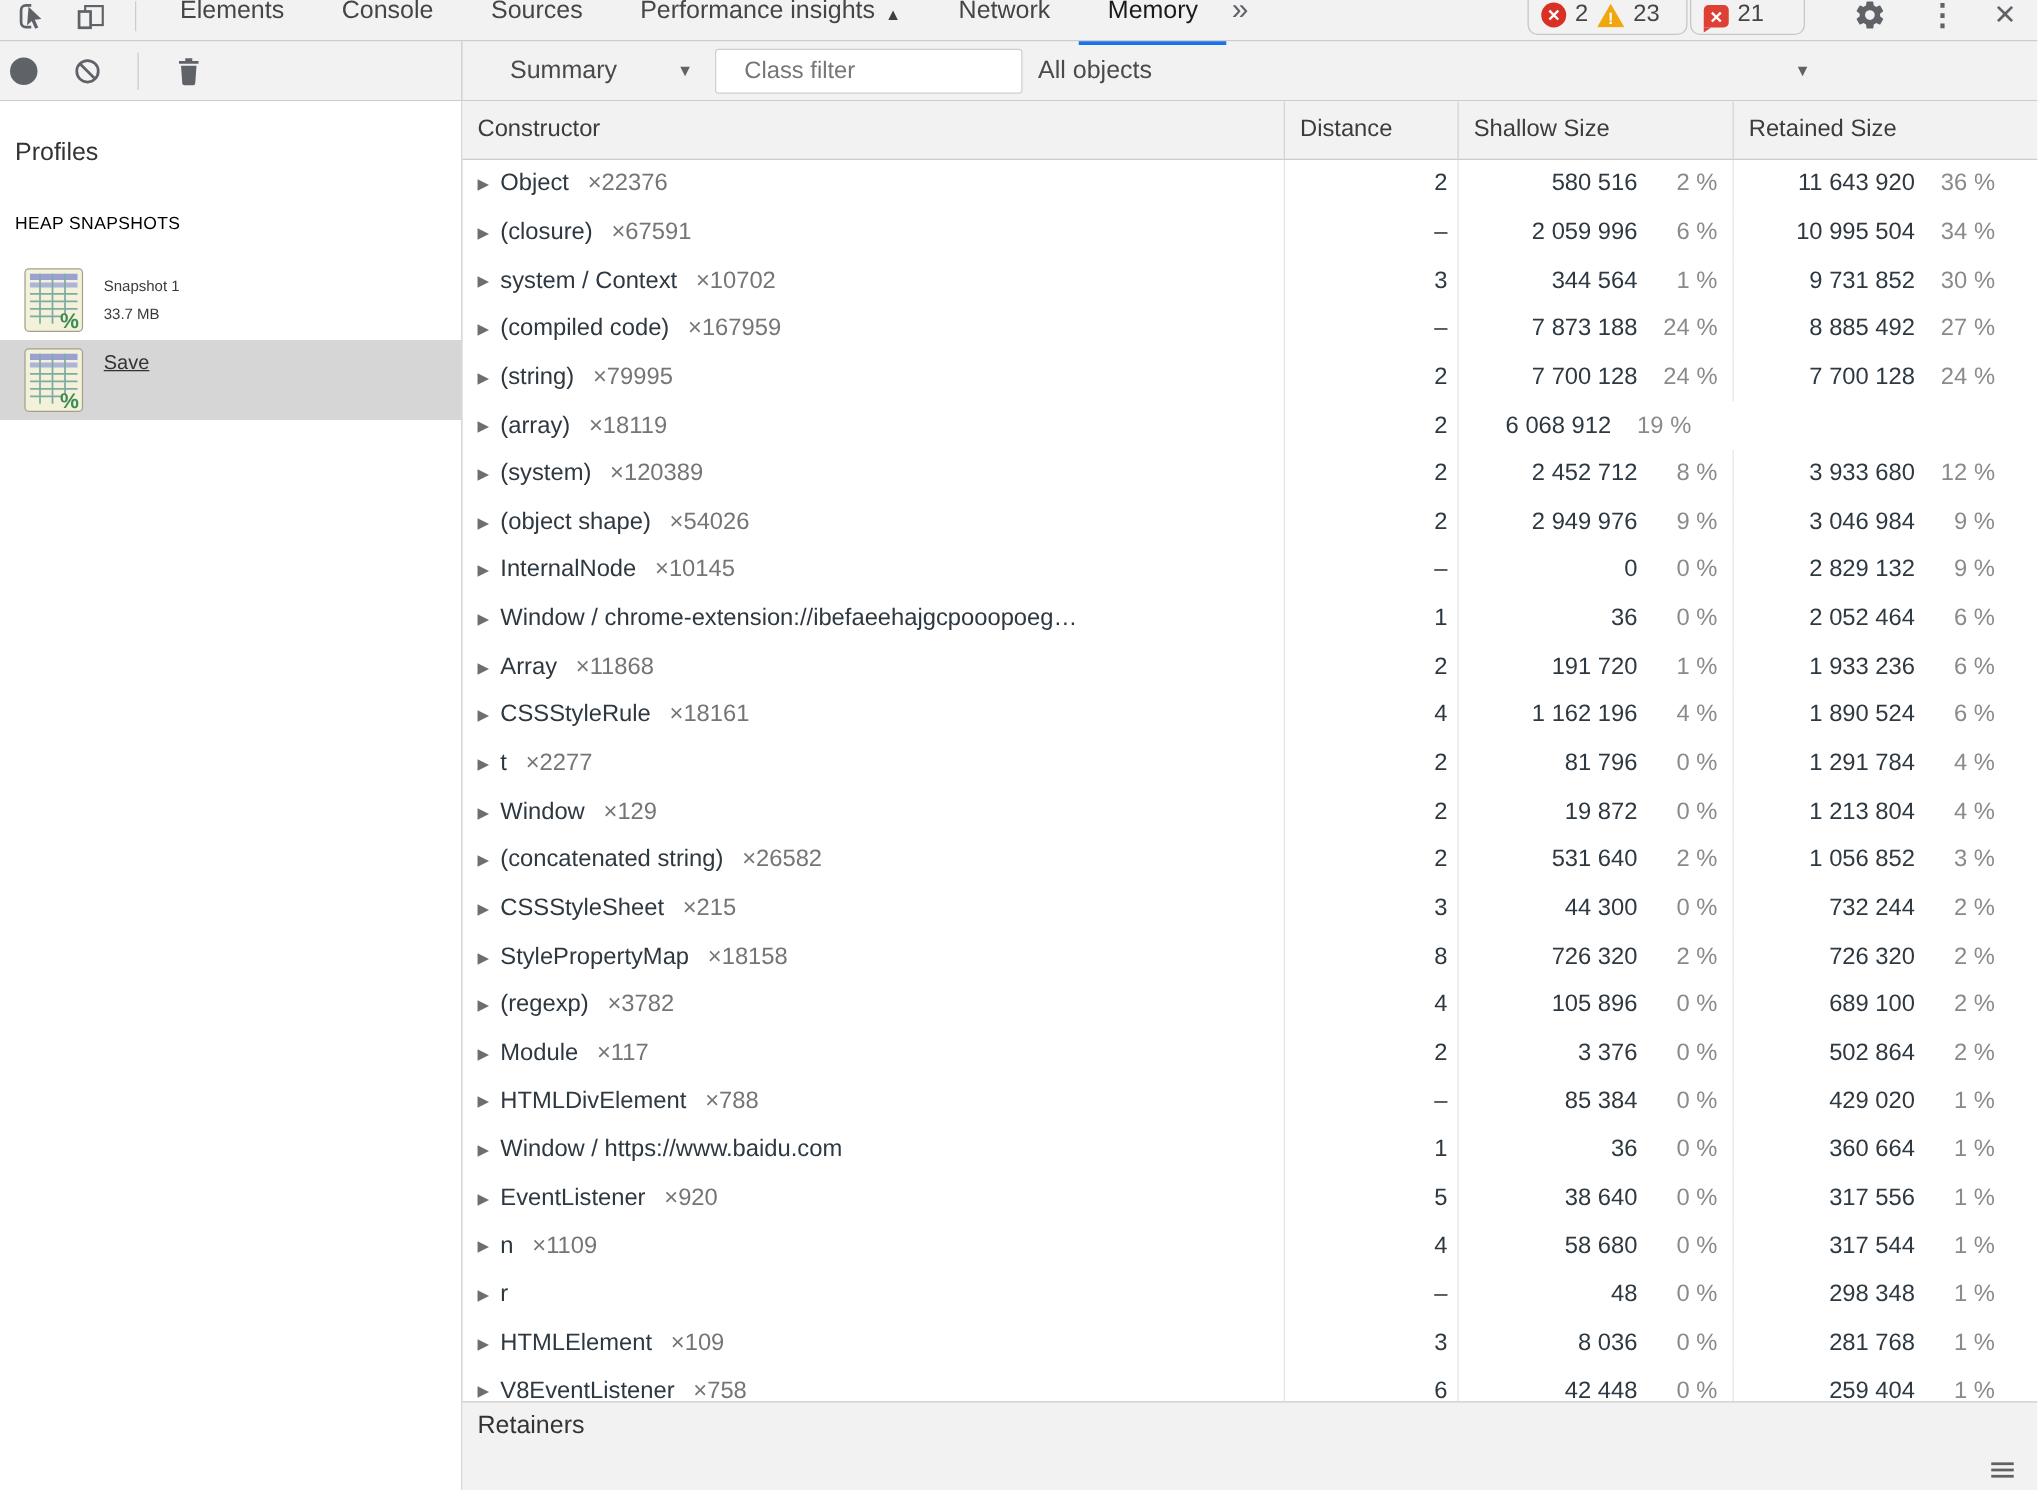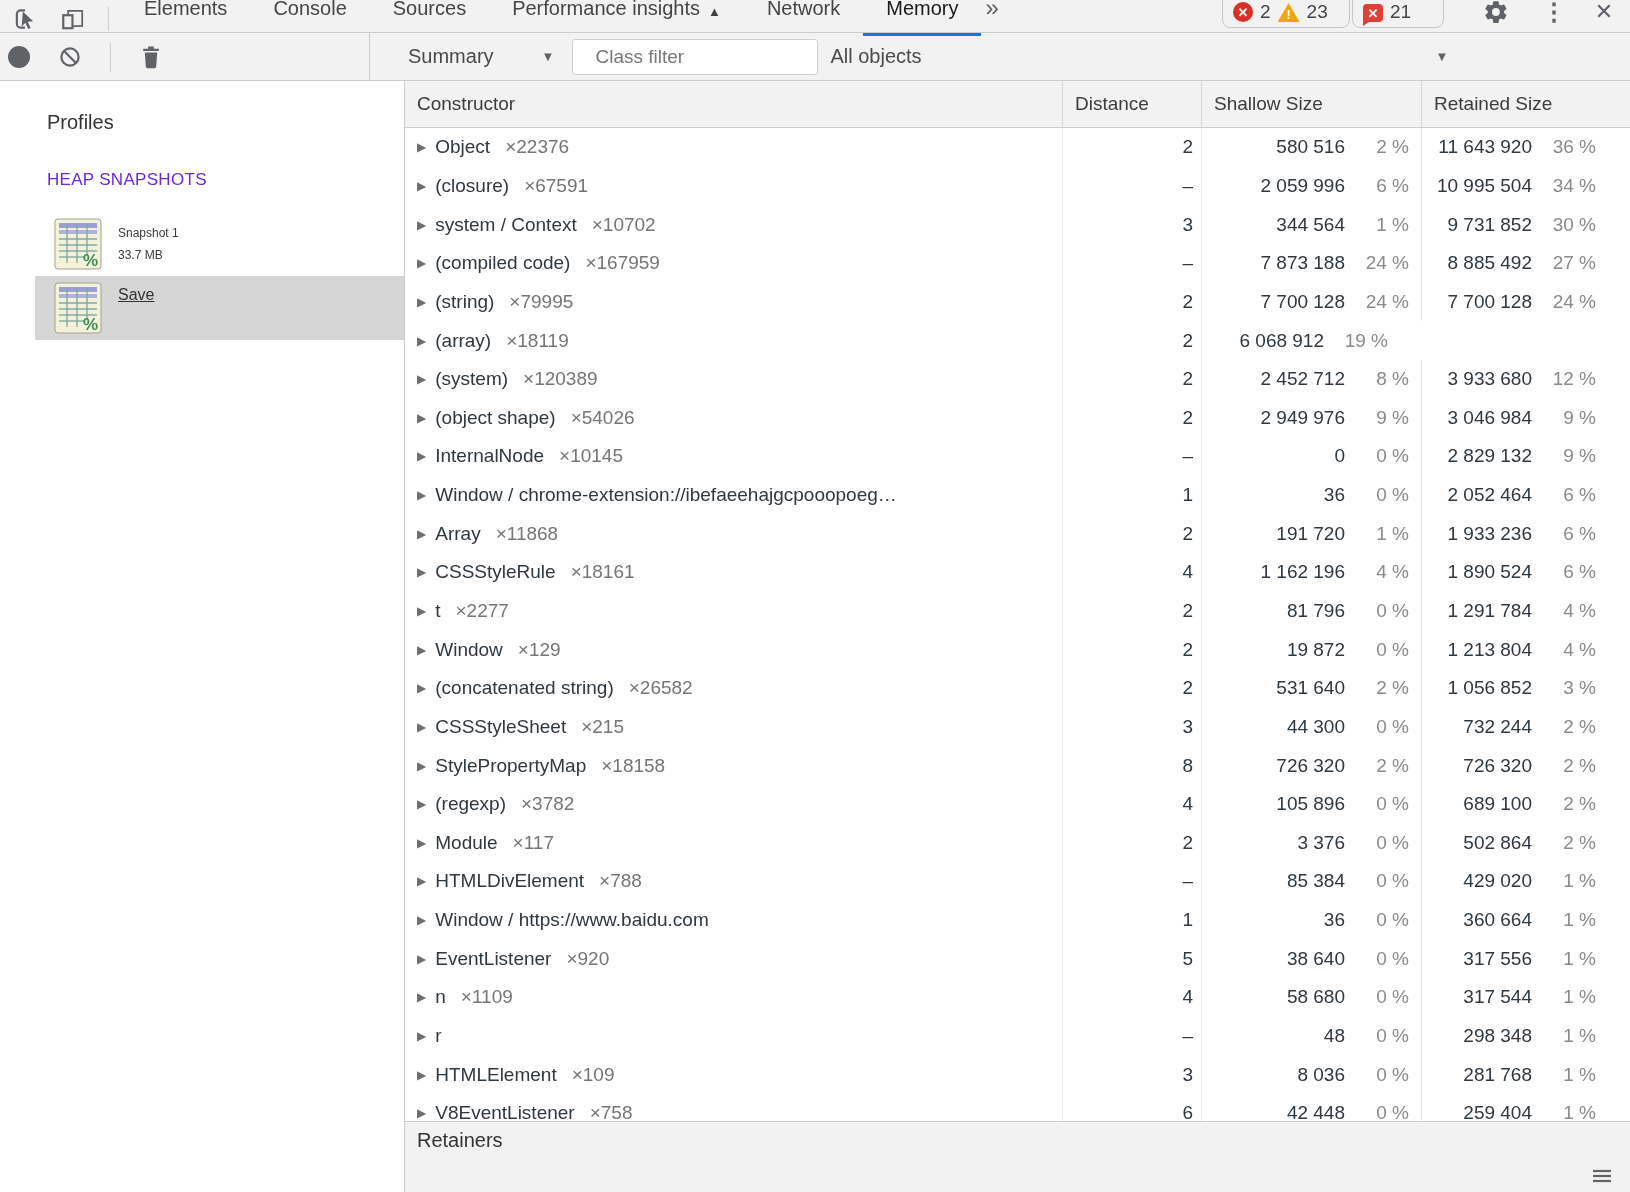--- a/index.html
+++ b/index.html
@@ -2,21 +2,21 @@
 <html><head>
 <meta charset="utf-8">
 <style>
   * { margin:0; padding:0; box-sizing:border-box; }
   html,body { width:1630px; height:1192px; overflow:hidden; }
   body { font-family:"Liberation Sans", sans-serif; background:#fff; color:#303942; }
   .app { width:1630px; height:1192px; display:flex; flex-direction:column; background:#fff; }
 
   
   .tabbar { height:32px; background:#f2f2f2; border-bottom:1px solid #ccc; display:flex;
-            align-items:flex-end; position:relative; flex:0 0 33px; }
+            align-items:flex-start; position:relative; flex:0 0 33px; }
   .tb-icons { display:flex; align-items:center; padding-left:12px; }
   .tb-icons .icon { width:26px; height:26px; margin-right:22px; display:flex; align-items:center; justify-content:center; }
   .vdiv { width:1px; height:24px; background:#ccc; }
   .tabs { display:flex; align-items:stretch; height:32px; margin-left:12px; }
   .tab { padding:0 23px; font-size:20px; color:#454545; display:flex; align-items:flex-start;
          line-height:24px; margin-top:-4px; position:relative; white-space:nowrap; }
   .tab.active { color:#1a1a1a; }
   .tab.active::after { content:""; position:absolute; left:0; right:0; bottom:-4px; height:3px; background:#1a73e8; }
   .tab .warn-tri { color:#3c4043; font-size:13px; margin-left:8px; margin-top:4px; }
   .more-tabs { font-size:24px; color:#5f6368; margin-left:4px; margin-top:-6px; }
@@ -45,24 +45,24 @@
   .dd-label { font-size:20px; color:#4a4a4a; }
   .caret { font-size:13px; color:#5f6368; }
   .summary-dd { margin-left:38px; display:flex; align-items:center; }
   .summary-dd .caret { margin-left:48px; }
   .class-filter { margin-left:18px; width:246px; height:36px; border:1px solid #cfcfcf; border-radius:3px;
                   background:#fff; font-family:"Liberation Sans",sans-serif; font-size:19px; color:#333; padding:0 22px; }
   .class-filter::placeholder { color:#767676; }
   .objects-dd { margin-left:12px; width:618px; display:flex; align-items:center; justify-content:space-between; }
 
   
-  .main { flex:1; display:flex; min-height:0;padding-left:35px; }
+  .main { flex:1; display:flex; min-height:0; }
   .sidebar { width:370px; flex:0 0 370px; border-right:1px solid #ccc; background:#fff; }
   .profiles-title { margin:30px 0 0 12px; font-size:20px; color:#333; }
-  .heap-label { margin:36px 0 17px 12px; font-size:17px; color:#6d28d9; letter-spacing:0.3px; }
+  .heap-label { margin:36px 0 17px 12px; font-size:14px; color:#000000; letter-spacing:0.3px; }
   .snap-list { margin-top:22px; }
   .snap-item { height:64px; display:flex; align-items:center; padding-left:19px; }
   .snap-item.selected { background:#d6d6d6; }
   .snap-icon { margin-right:16px; flex:0 0 48px; }
   .snap-text { flex:1; }
   .snap-name,.snap-size { font-size:12px; color:#3a3a3a; line-height:22px; }
   .save-link { font-size:16px; color:#333; text-decoration:underline; margin-right:8px; align-self:flex-start; margin-top:10px; }
 
   
   .content { flex:1; display:flex; flex-direction:column; min-width:0; position:relative; }

